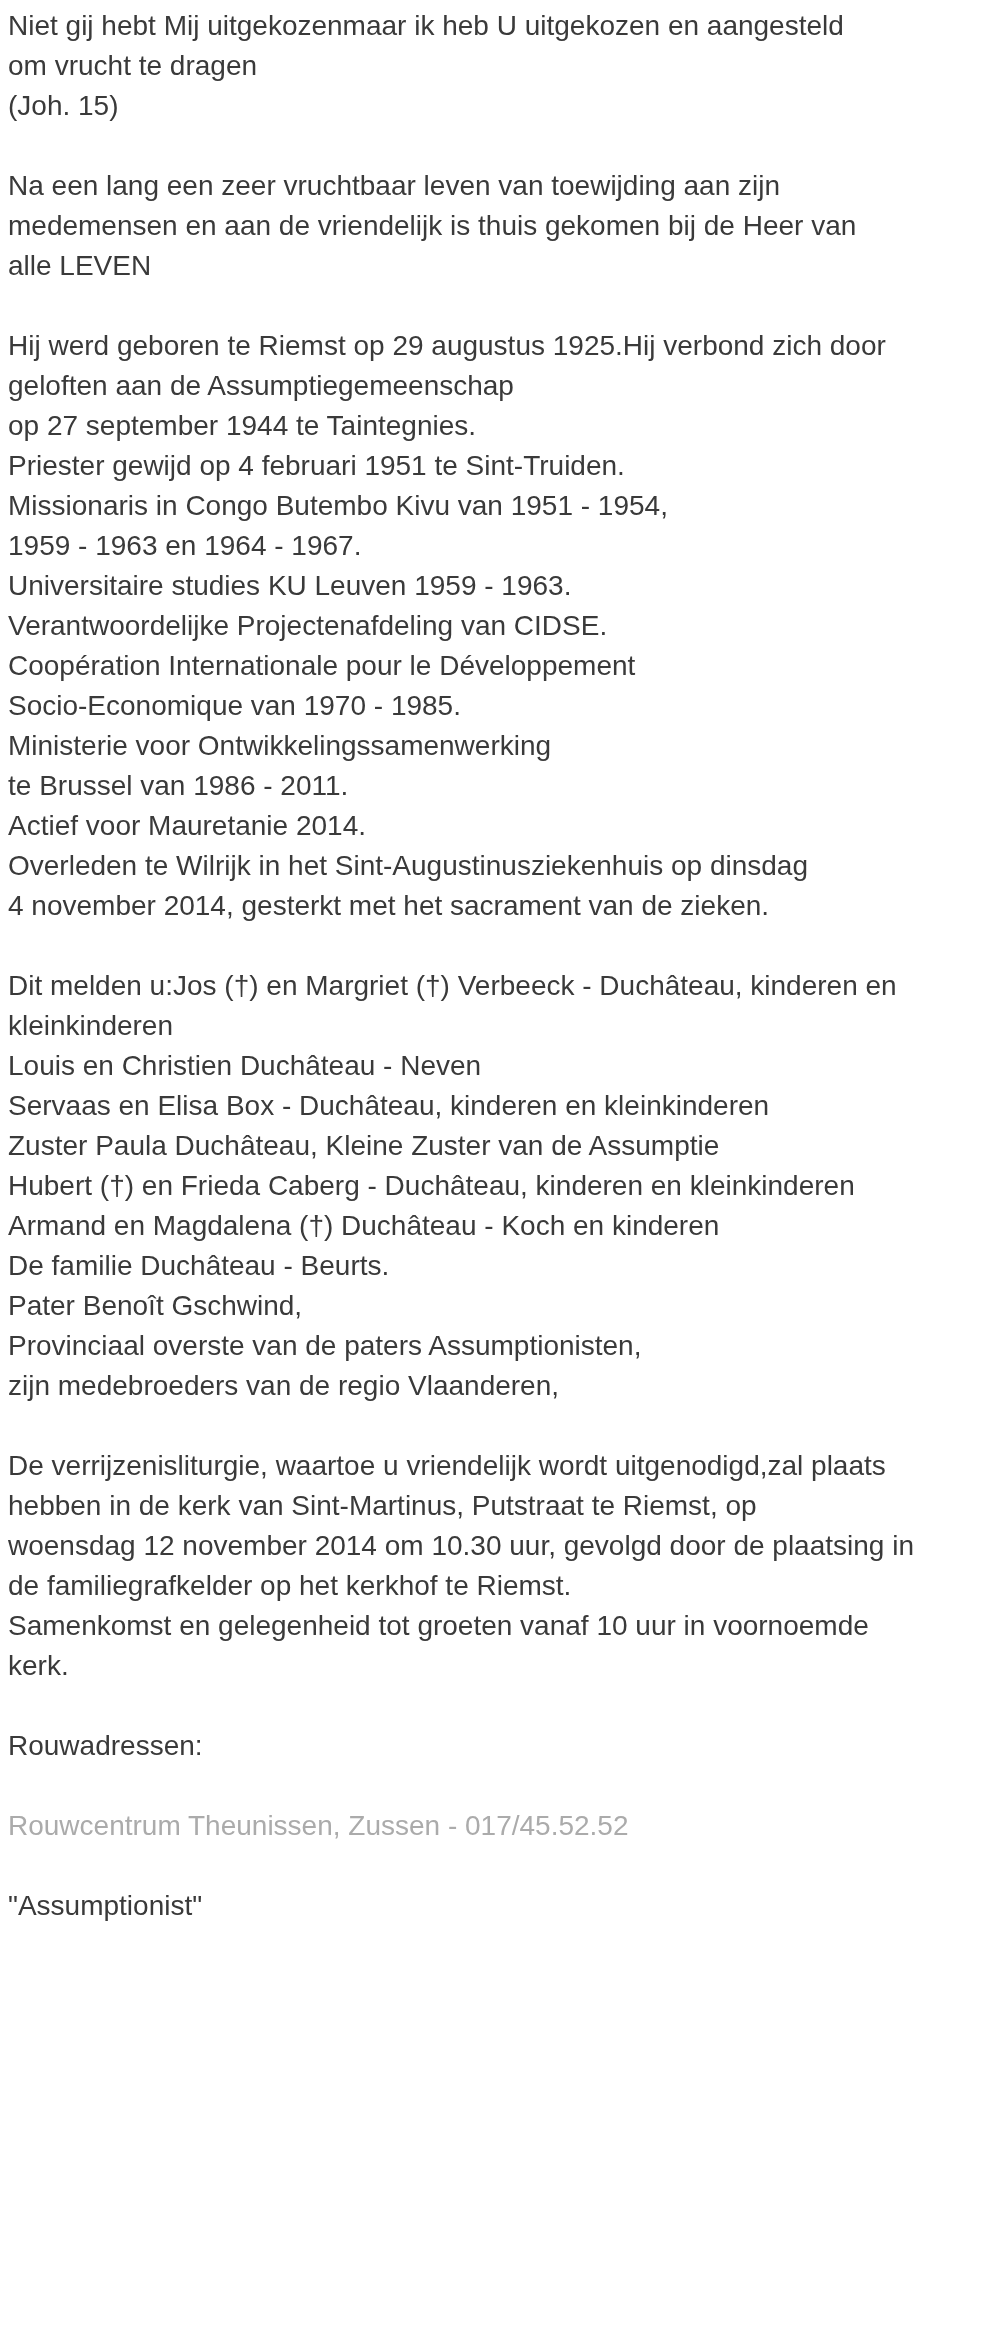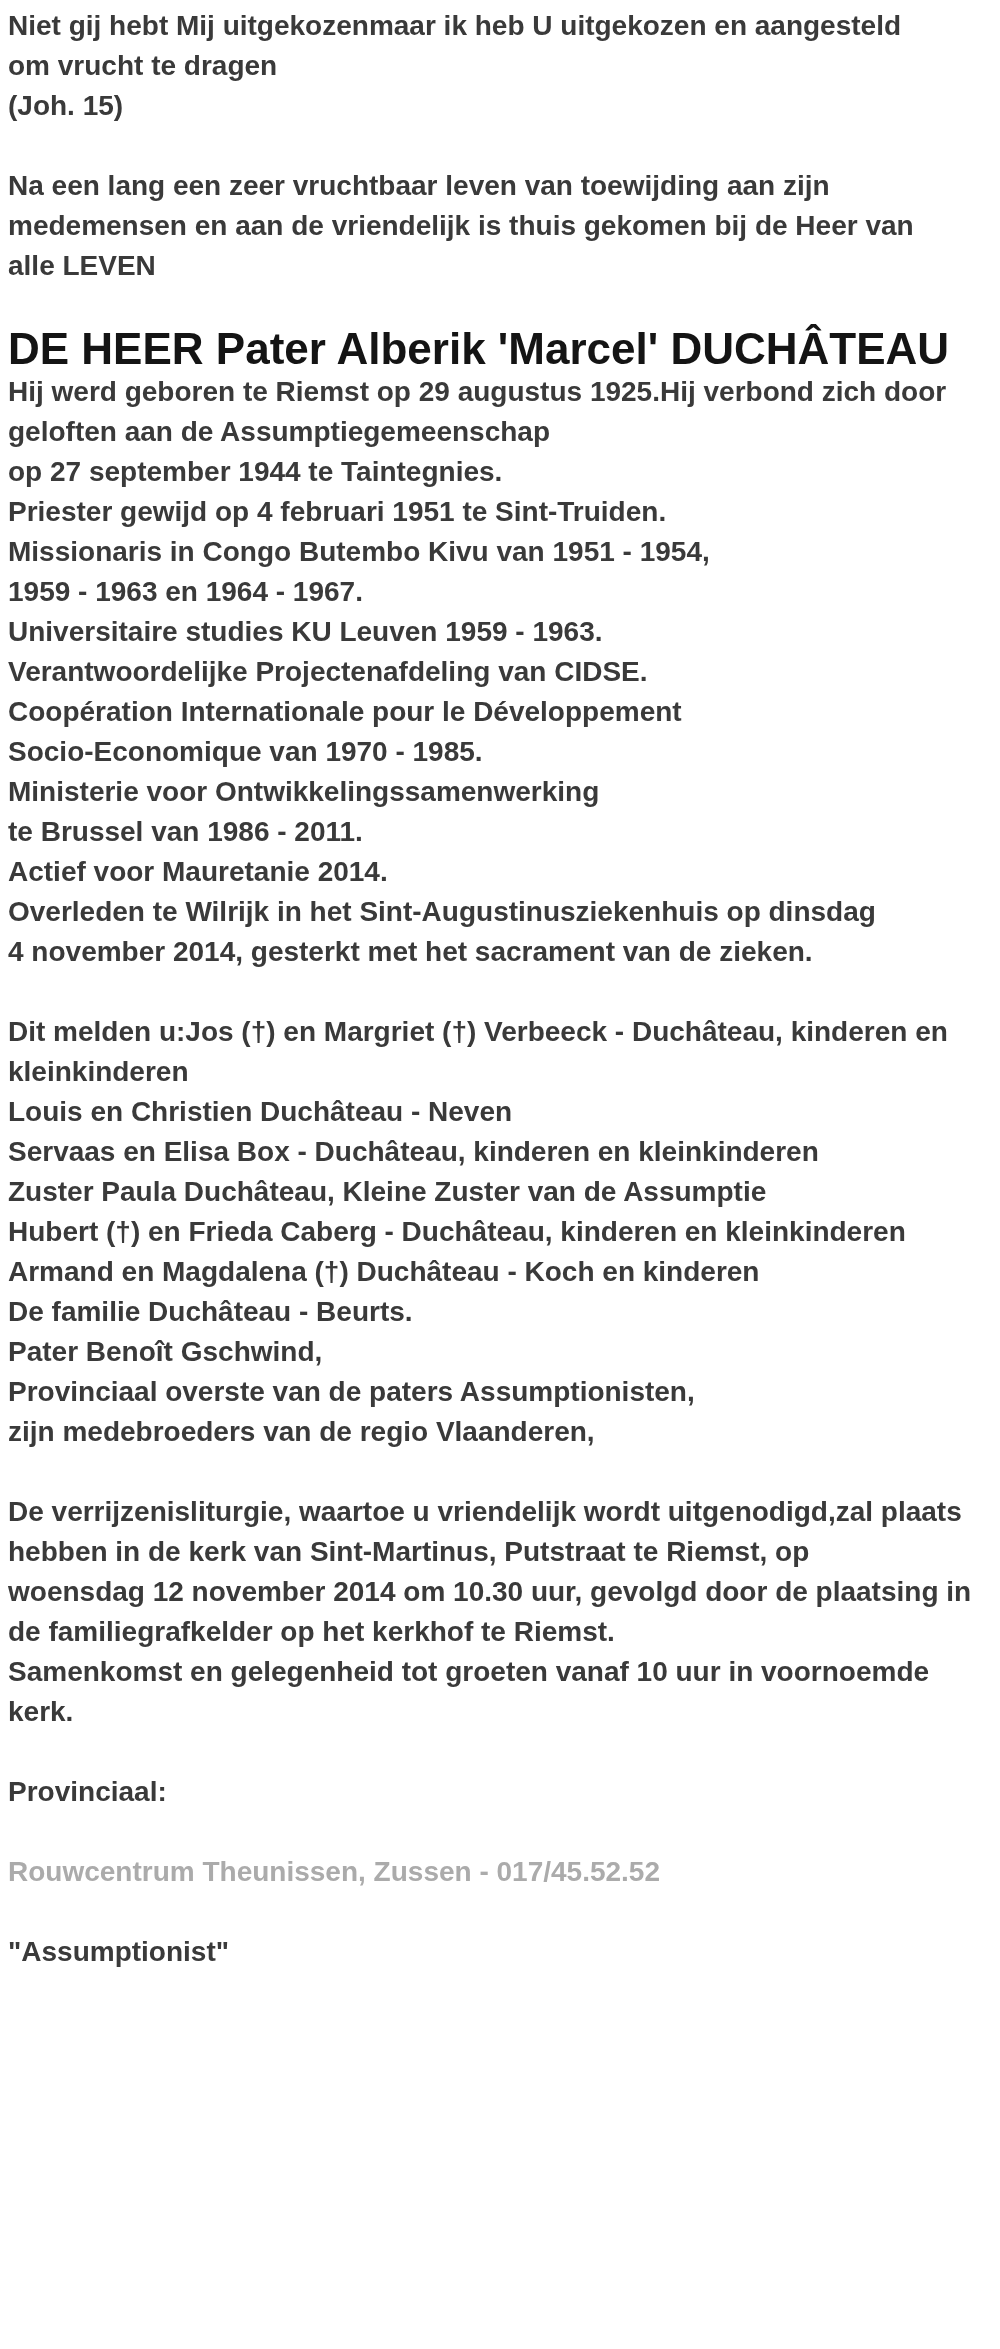--- a/index.html
+++ b/index.html
@@ -15,21 +15,21 @@
     width: 1000px;
     height: 2349px;
     padding: 6px 4px 0 8px;
     font-family: "Liberation Sans", "DejaVu Sans", sans-serif;
     color: #3a3a3a;
   }
   .par {
     margin: 0 0 40px 0;
     font-size: 28px;
     line-height: 40px;
-    font-weight: 700;
+    font-weight: 400;
     white-space: pre;           
     letter-spacing: 0px;
   }
   .title {
     margin: 0;
     font-size: 44px;
     line-height: 46px;
     font-weight: 700;
     color: #141414;
     white-space: pre;
@@ -42,21 +42,20 @@
 </head>
 <body>
 
 <div class="page">
   <p class="par">Niet gij hebt Mij uitgekozenmaar ik heb U uitgekozen en aangesteld
 om vrucht te dragen
 (Joh. 15)</p>
   <p class="par">Na een lang een zeer vruchtbaar leven van toewijding aan zijn
 medemensen en aan de vriendelijk is thuis gekomen bij de Heer van
 alle LEVEN</p>
-  <h1 class="title">DE HEER Pater Alberik 'Marcel' DUCHÂTEAU</h1>
   <p class="par">Hij werd geboren te Riemst op 29 augustus 1925.Hij verbond zich door
 geloften aan de Assumptiegemeenschap
 op 27 september 1944 te Taintegnies.
 Priester gewijd op 4 februari 1951 te Sint-Truiden.
 Missionaris in Congo Butembo Kivu van 1951 - 1954,
 1959 - 1963 en 1964 - 1967.
 Universitaire studies KU Leuven 1959 - 1963.
 Verantwoordelijke Projectenafdeling van CIDSE.
 Coopération Internationale pour le Développement
 Socio-Economique van 1970 - 1985.
@@ -75,16 +74,16 @@
 De familie Duchâteau - Beurts.
 Pater Benoît Gschwind,
 Provinciaal overste van de paters Assumptionisten,
 zijn medebroeders van de regio Vlaanderen,</p>
   <p class="par">De verrijzenisliturgie, waartoe u vriendelijk wordt uitgenodigd,zal plaats
 hebben in de kerk van Sint-Martinus, Putstraat te Riemst, op
 woensdag 12 november 2014 om 10.30 uur, gevolgd door de plaatsing in
 de familiegrafkelder op het kerkhof te Riemst.
 Samenkomst en gelegenheid tot groeten vanaf 10 uur in voornoemde
 kerk.</p>
-  <p class="par">Provinciaal:</p>
+  <p class="par">Rouwadressen:</p>
   <p class="par muted">Rouwcentrum Theunissen, Zussen - 017/45.52.52</p>
   <p class="par">"Assumptionist"</p>
 </div>
 
 </body></html>

